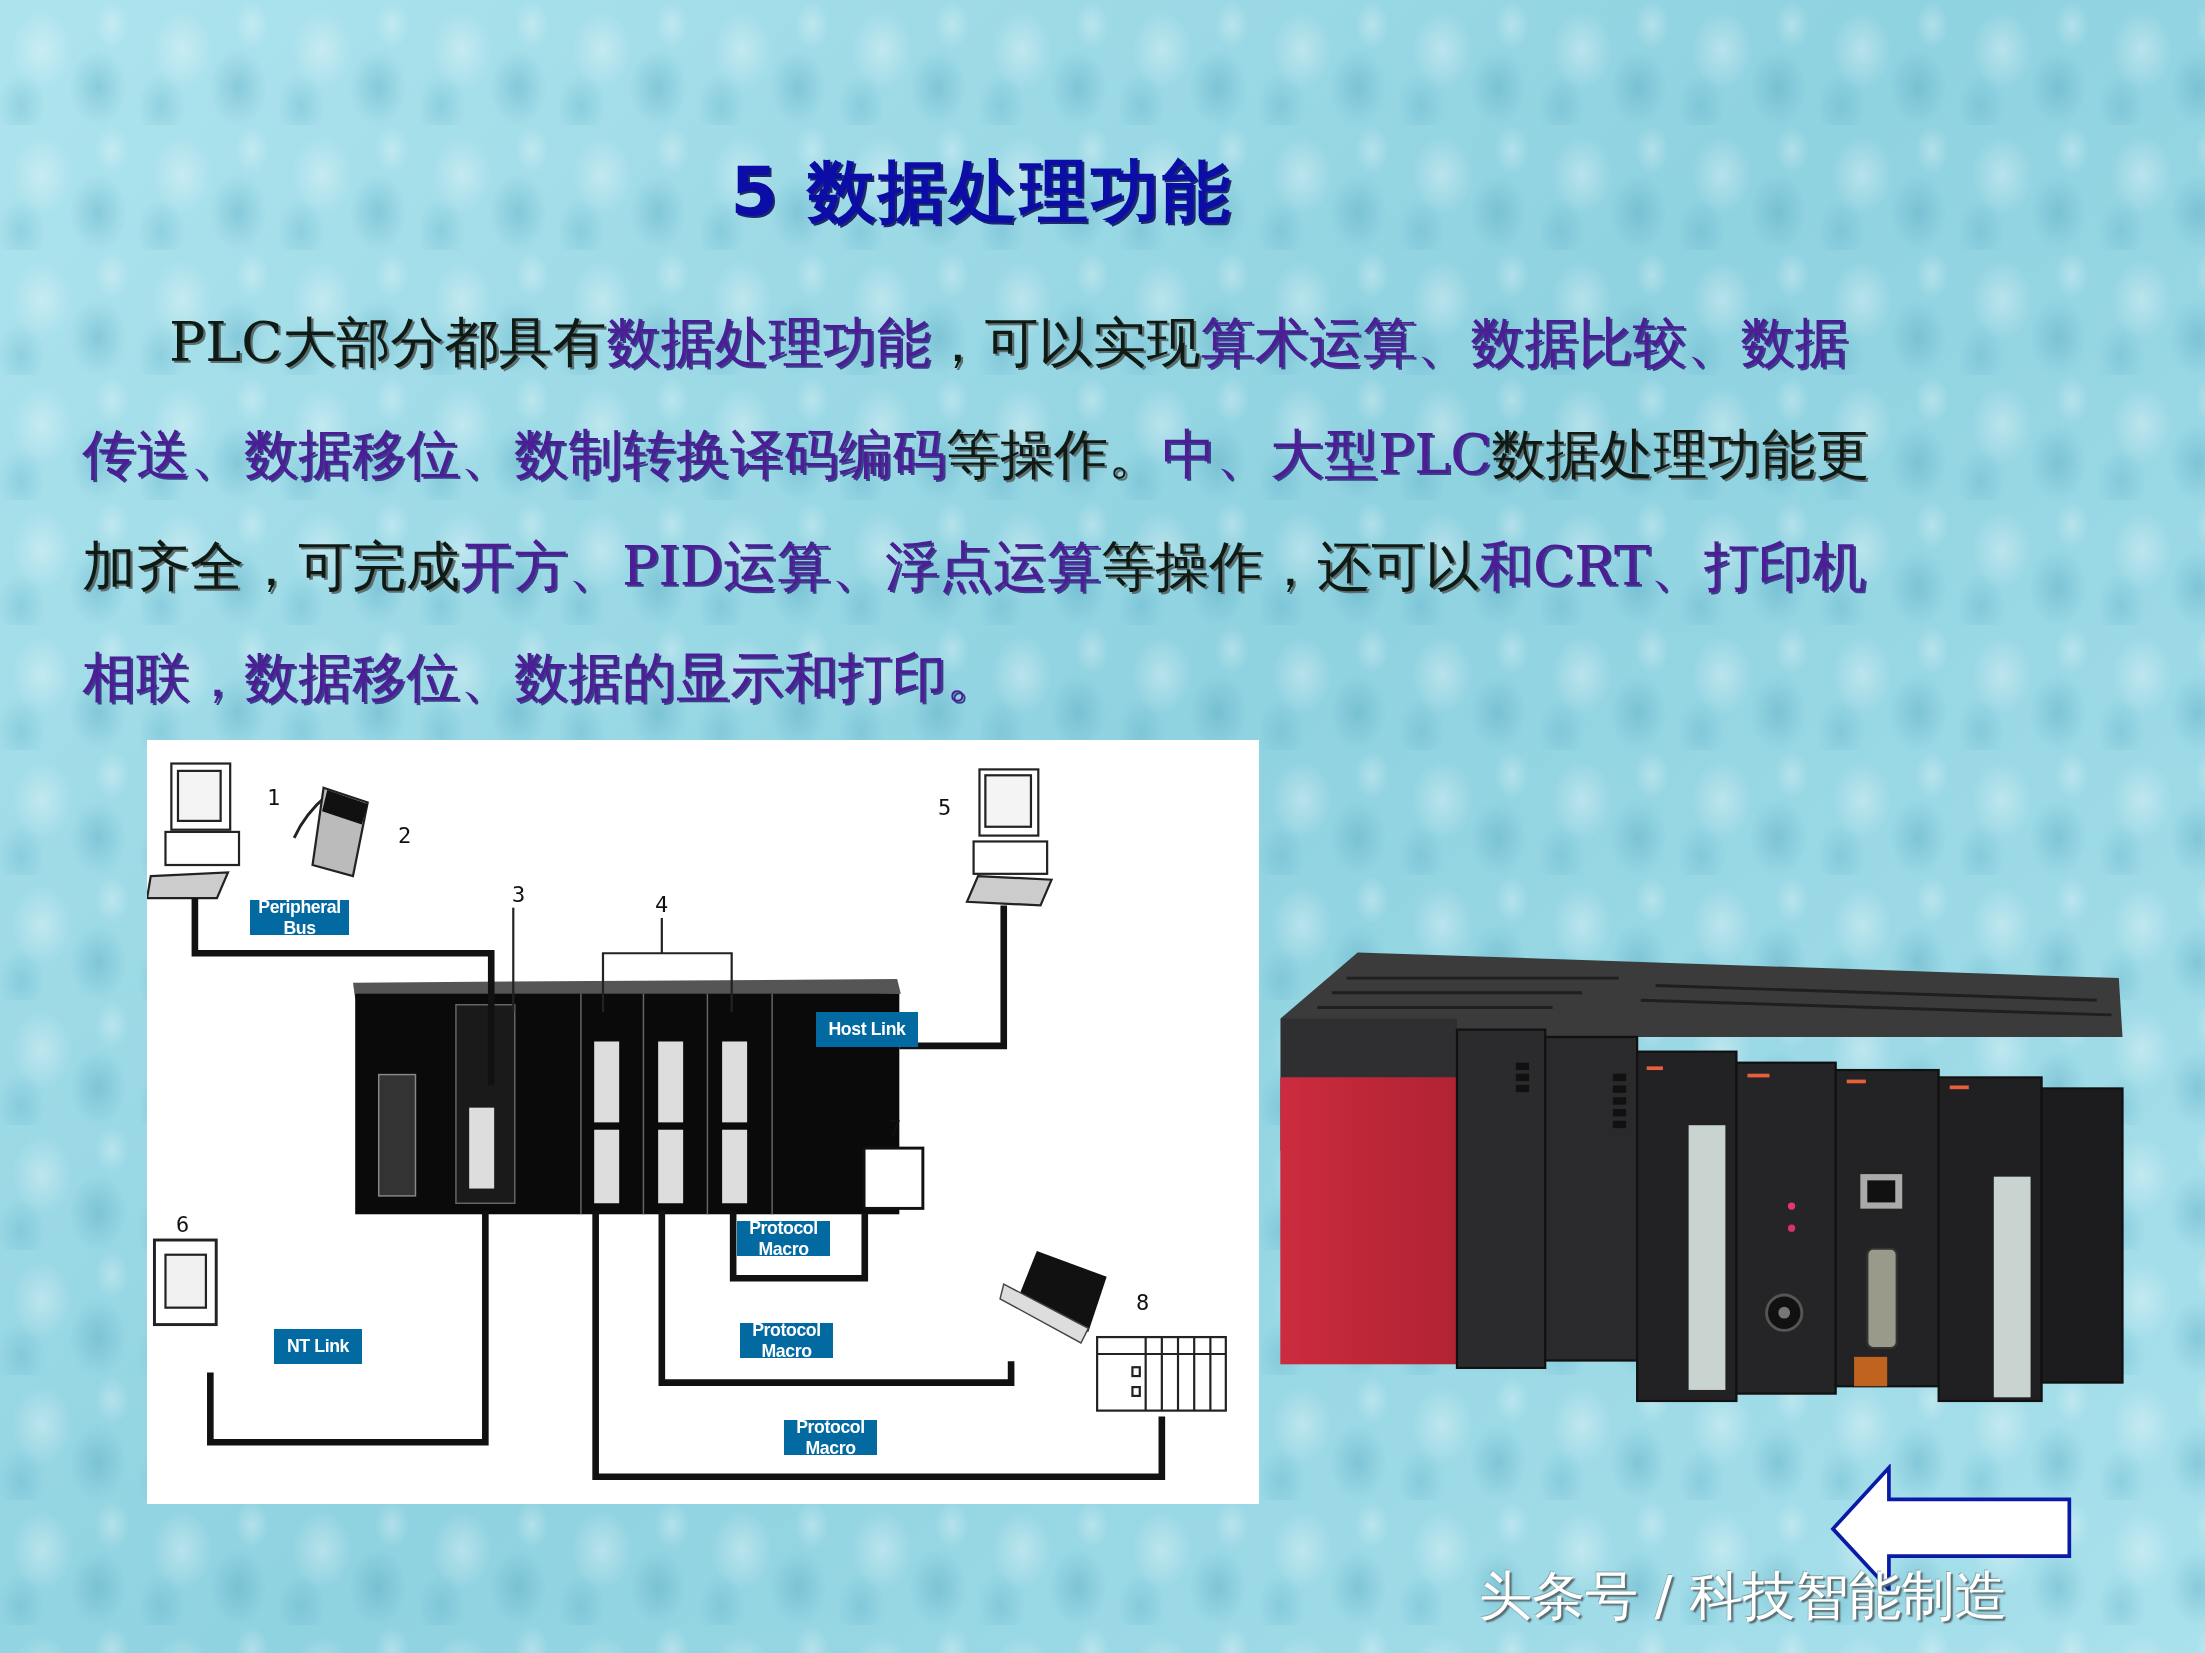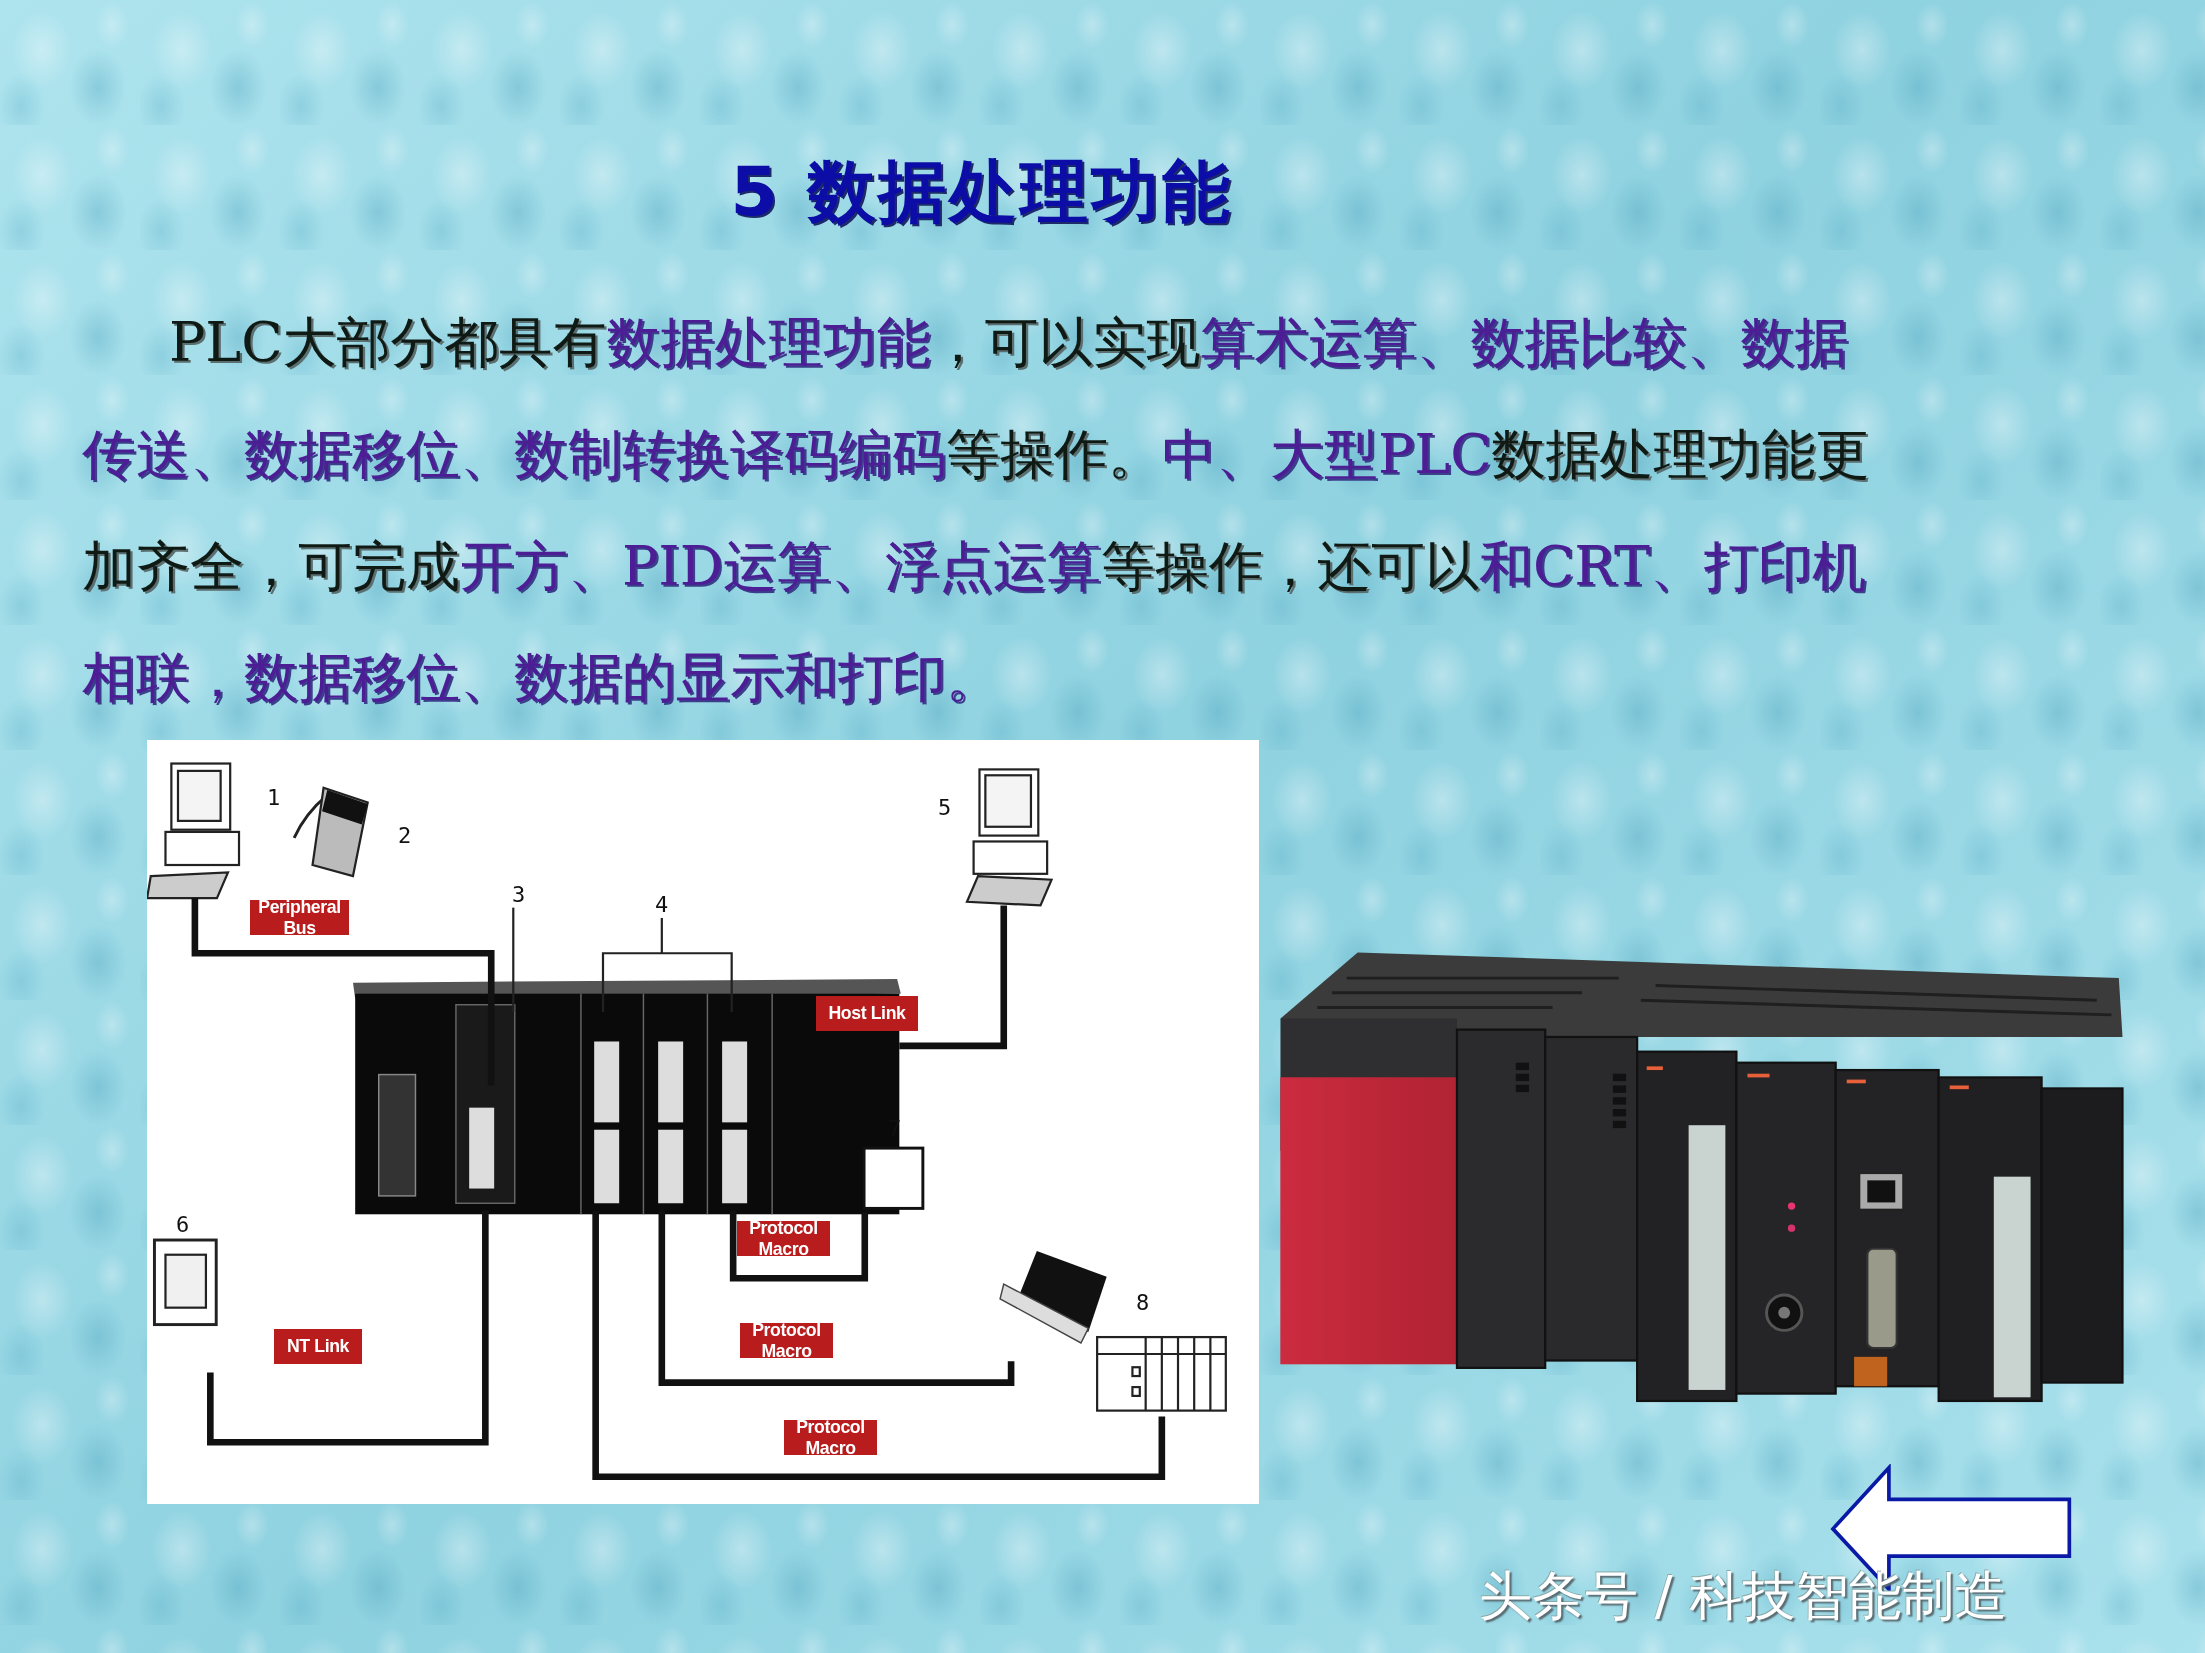--- a/index.html
+++ b/index.html
@@ -29,21 +29,21 @@
   .seg-black { color: #0f1a14; text-shadow: 2.2px 2.2px 0 #5b6e70; margin-top: 44px; }
   .seg-blue { color: #4c1d95; text-shadow: 2.2px 2.2px 0 #3a3f8a; }
 
   
   .diagram {
     position: absolute; left: 147px; top: 740px; width: 1112px; height: 764px;
     background: #ffffff;
   }
   .diagram svg { position: absolute; left: 0; top: 0; }
   .link-label {
-    position: absolute; background: #b91c1c; color: #ffffff;
+    position: absolute; background: #0369a1; color: #ffffff;
     font-family: "Liberation Sans", "DejaVu Sans", sans-serif;
     font-weight: bold; font-size: 17.7px; text-align: center;
     display: flex; align-items: center; justify-content: center;
     letter-spacing: -0.4px;
   }
   .callout {
     position: absolute; font-family: "DejaVu Sans Mono", "Liberation Mono", monospace;
     font-size: 22px; color: #111; line-height: 1;
   }
 
@@ -175,21 +175,21 @@
   <div class="callout" style="left:120px; top:47px;">1</div>
   <div class="callout" style="left:251px; top:85px;">2</div>
   <div class="callout" style="left:365px; top:144px;">3</div>
   <div class="callout" style="left:508px; top:154px;">4</div>
   <div class="callout" style="left:791px; top:57px;">5</div>
   <div class="callout" style="left:29px; top:474px;">6</div>
   <div class="callout" style="left:741px; top:378px;">7</div>
   <div class="callout" style="left:989px; top:552px;">8</div>
 
   <div class="link-label" style="left:103px; top:160px; width:99px; height:35px;">Peripheral Bus</div>
-  <div class="link-label" style="left:669px; top:256px; width:102px; height:35px;">Host Link</div>
+  <div class="link-label" style="left:669px; top:272px; width:102px; height:35px;">Host Link</div>
   <div class="link-label" style="left:127px; top:589px; width:88px; height:35px;">NT Link</div>
   <div class="link-label" style="left:590px; top:481px; width:93px; height:35px;">Protocol Macro</div>
   <div class="link-label" style="left:593px; top:583px; width:93px; height:35px;">Protocol Macro</div>
   <div class="link-label" style="left:637px; top:680px; width:93px; height:35px;">Protocol Macro</div>
 </div>
 
 <div class="plc-photo">
   <svg width="868" height="478" viewBox="0 0 1180 650">
 
     <polygon points="10,115 115,25 1150,60 1155,140 40,140" fill="#3b3b3b"></polygon>

